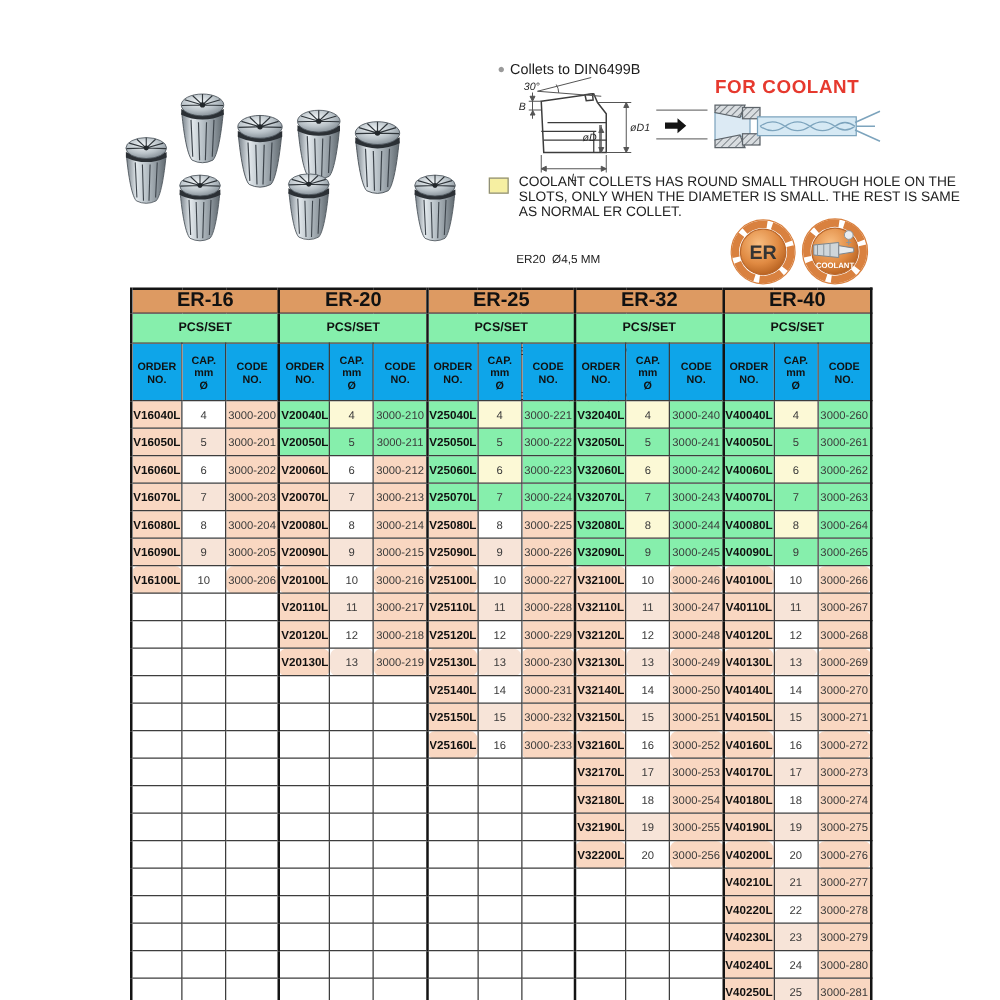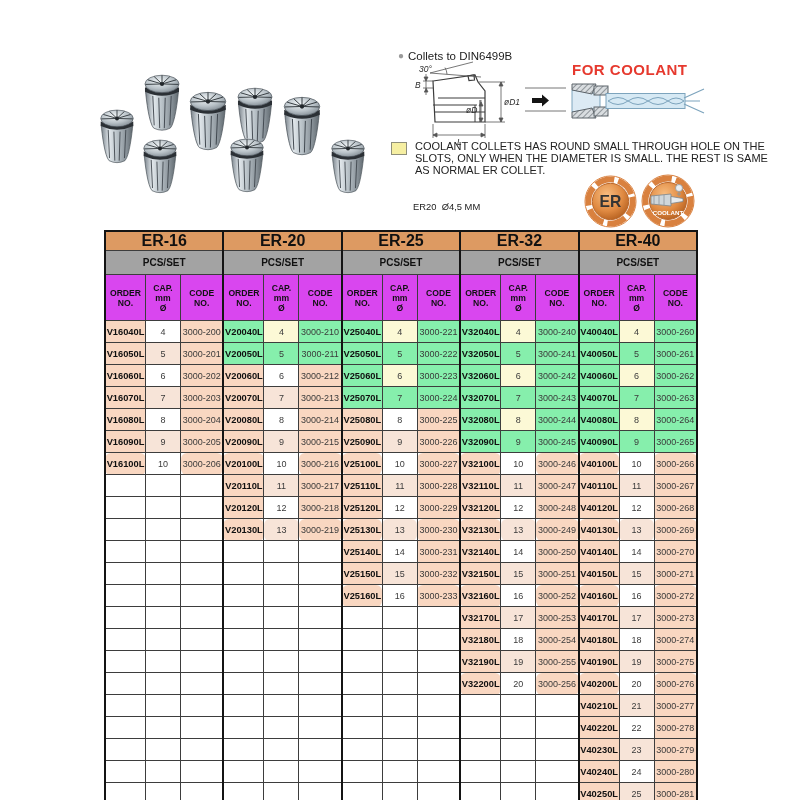--- a/index.html
+++ b/index.html
@@ -16,22 +16,22 @@
   .specs{position:absolute;left:413px;top:129px;font-size:9.4px;line-height:12.2px;color:#222;
          white-space:pre;}
   svg text{font-family:"Liberation Sans",sans-serif;}
   
   #collet-table{position:absolute;left:104px;top:182px;width:592px;border-collapse:collapse;
                 table-layout:fixed;border:2px solid #141414;}
   #collet-table th,#collet-table td{border:1px solid #3d3d3d;padding:0;text-align:center;
                 overflow:hidden;white-space:nowrap;}
   #collet-table .gL{border-left:2px solid #141414;}
   tr.er th{height:16px;background:#dd9a62;font-size:16px;font-weight:bold;color:#111;}
-  tr.pcs th{height:23px;background:#a3a3a3;font-size:10px;font-weight:bold;color:#111;}
-  tr.cols th{height:45px;background:#d946ef;font-size:8.6px;line-height:10px;font-weight:bold;
+  tr.pcs th{height:23px;background:#86efac;font-size:10px;font-weight:bold;color:#111;}
+  tr.cols th{height:45px;background:#0ea5e9;font-size:8.6px;line-height:10px;font-weight:bold;
              color:#111;border-bottom:2px solid #141414;}
   tbody tr{height:22px;}
   tbody td{font-size:9px;color:#3a3a3a;background:#fff;}
   tbody td.order{font-weight:bold;font-size:9.3px;color:#101010;}
   tbody tr.hb td{border-bottom:2px solid #141414;border-radius:6px;}
   td.p{background:#f9d7c1;} td.pl{background:#f7e4d8;} td.w{background:#ffffff;}
   td.y{background:#86efac;} td.yl{background:#fcf9d6;}
 </style>
 </head>
 <body>

